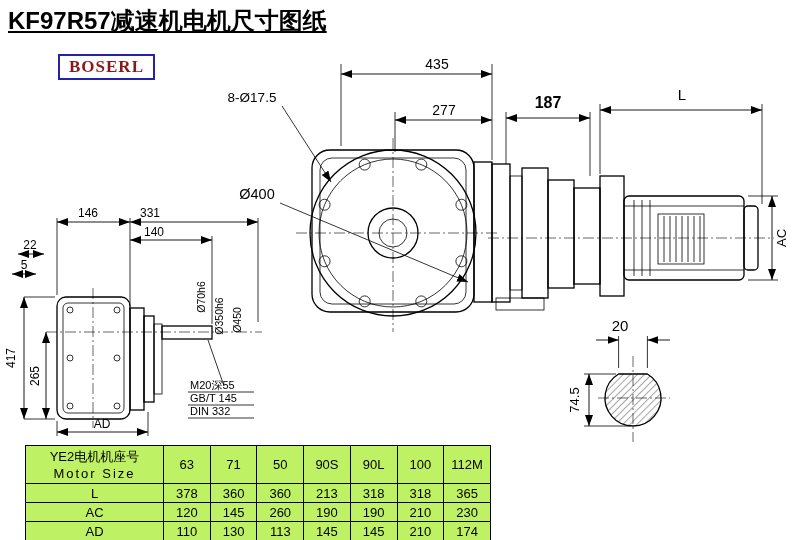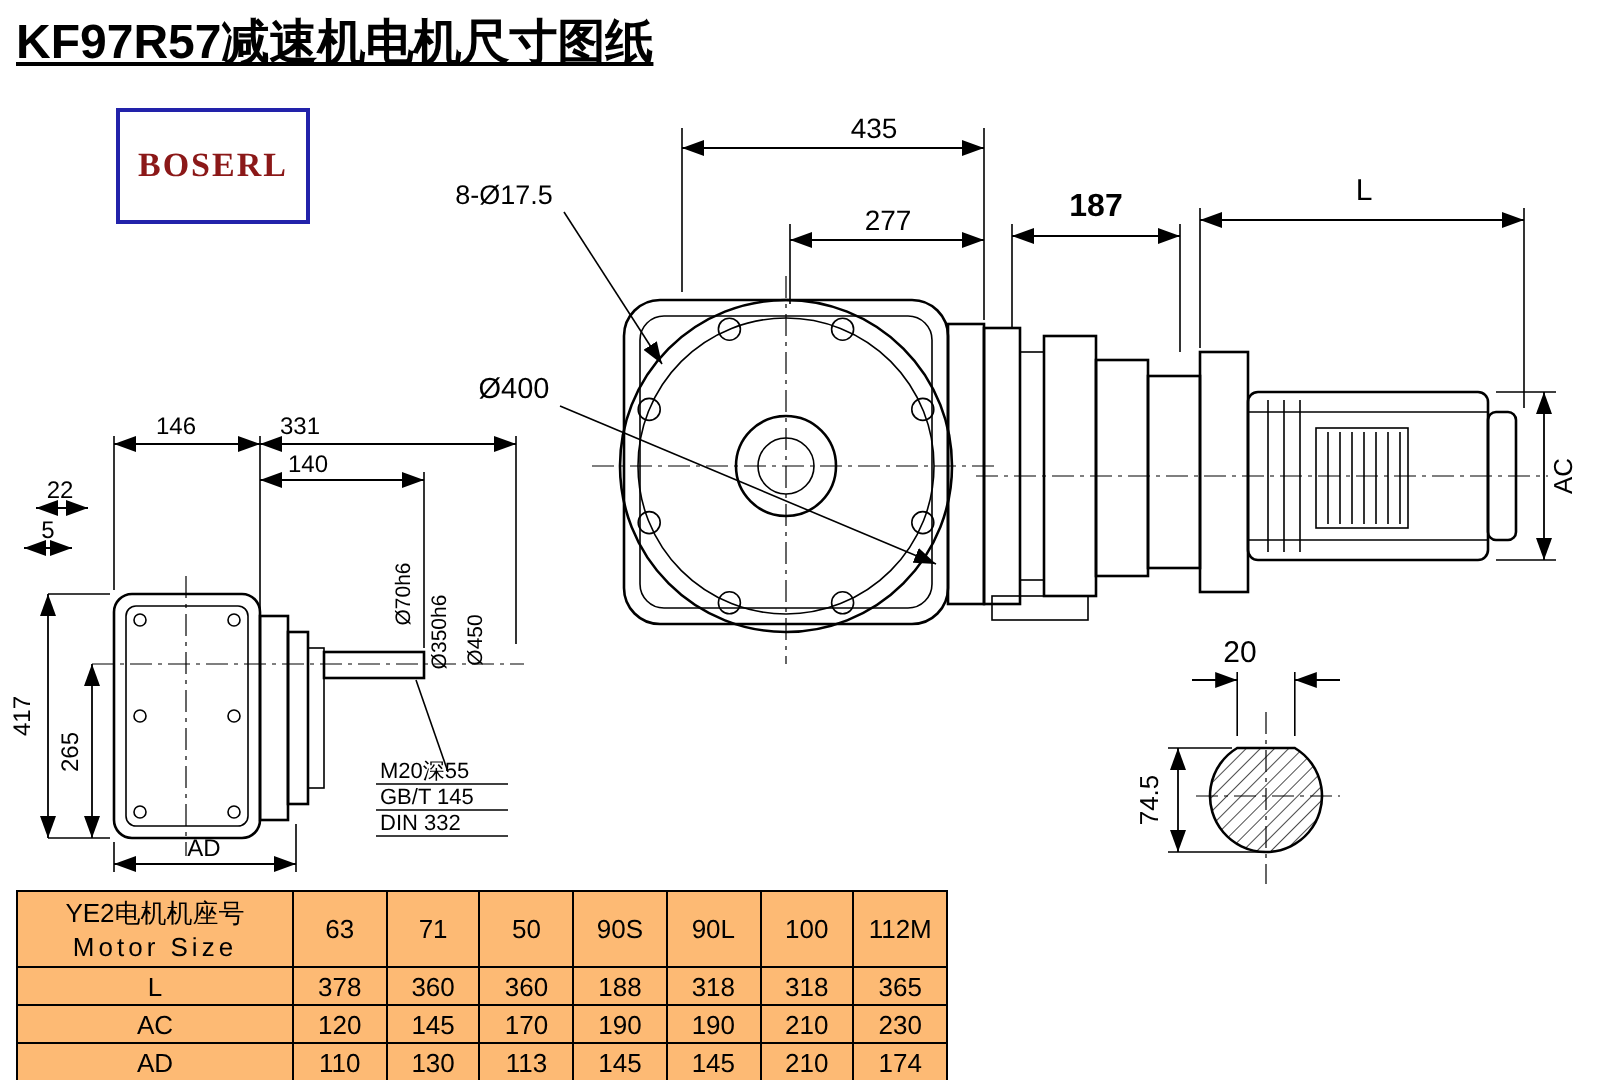--- a/index.html
+++ b/index.html
@@ -1,28 +1,28 @@
 <!DOCTYPE html>
 <html><head>
 <meta charset="utf-8">
 <style>
   * { margin:0; padding:0; box-sizing:border-box; }
   html,body { width:800px; height:540px; }
   body { position:relative; background:#fff; font-family:"Liberation Sans","DejaVu Sans",sans-serif; overflow:hidden; }
   .title { position:absolute; left:8px; top:5px; font-size:24px; font-weight:bold; color:#000;text-decoration:underline; }
   .logo-box { position:absolute; left:58px; top:54px; border:2px solid #2222aa; background:#fff; color:#8b1818;
               font-family:"Liberation Serif","DejaVu Serif",serif; font-weight:bold; font-size:17px; line-height:22px;
-              padding:16px 9px; letter-spacing:1px; }
+              padding:0 9px; letter-spacing:1px; }
   svg.drawing { position:absolute; left:0; top:0; }
   .ln { fill:none; stroke:#000; stroke-width:1.3; }
   .tn { fill:none; stroke:#000; stroke-width:0.8; }
   .cl { fill:none; stroke:#000; stroke-width:0.6; stroke-dasharray:11 3 2 3; }
   .dim { fill:none; stroke:#000; stroke-width:0.9; }
   svg text { fill:#000; font-family:"Liberation Sans","DejaVu Sans",sans-serif; }
-  table.dims { position:absolute; left:8px; top:445px; width:466px; border-collapse:collapse; table-layout:fixed; background:#fdba74; }
+  table.dims { position:absolute; left:25px; top:445px; width:466px; border-collapse:collapse; table-layout:fixed; background:#bef264; }
   .dims td { border:1px solid #000; text-align:center; vertical-align:middle; font-size:13px; color:#000; height:19px; padding:0; }
   .dims col.c0 { width:138px; }
   .dims tr.hdr td { height:38px; }
   .dims .en { letter-spacing:2px; }
 </style>
 </head>
 <body>
 
 <div class="title">KF97R57减速机电机尺寸图纸</div>
 <div class="logo-box">BOSERL</div>
@@ -215,30 +215,30 @@
     <td>90S</td>
     <td>90L</td>
     <td>100</td>
     <td>112M</td>
   </tr>
   <tr>
     <td class="c0">L</td>
     <td>378</td>
     <td>360</td>
     <td>360</td>
-    <td>188</td>
+    <td>213</td>
     <td>318</td>
     <td>318</td>
     <td>365</td>
   </tr>
   <tr>
     <td class="c0">AC</td>
     <td>120</td>
     <td>145</td>
-    <td>170</td>
+    <td>260</td>
     <td>190</td>
     <td>190</td>
     <td>210</td>
     <td>230</td>
   </tr>
   <tr>
     <td class="c0">AD</td>
     <td>110</td>
     <td>130</td>
     <td>113</td>

